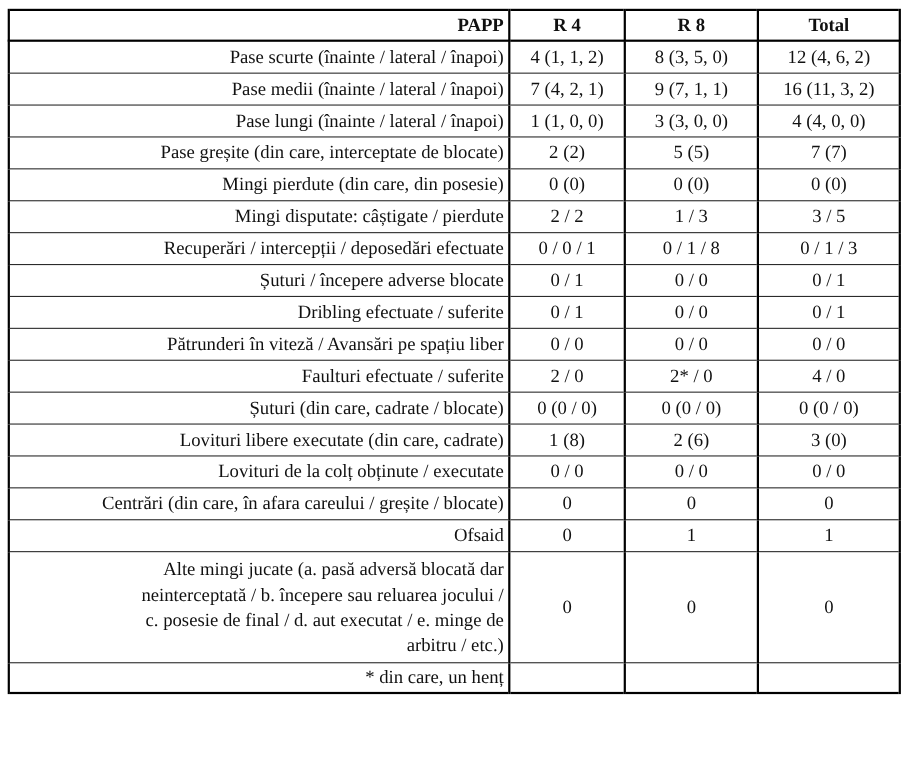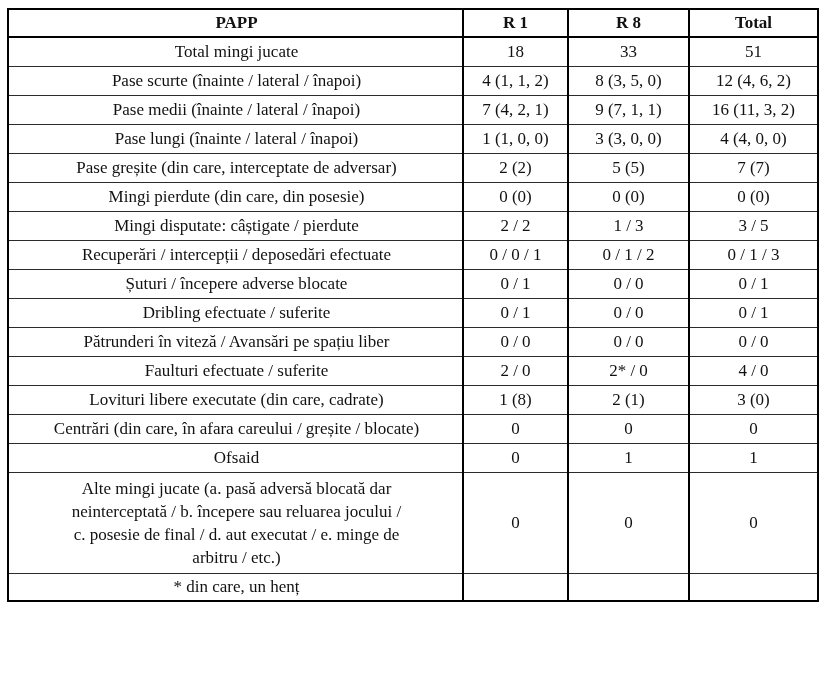--- a/index.html
+++ b/index.html
@@ -37,21 +37,21 @@
     line-height: 22px;
     vertical-align: middle;
     overflow: hidden;
   }
   thead th {
     height: 28px;
     font-weight: bold;
     border-bottom: 2px solid #000000;
   }
   th.label, td.label {
-    text-align: center;
+    text-align: right;
     padding: 2px 4px 2px 6px;
   }
   th.val, td.val {
     text-align: center;
     padding: 2px 3px;
   }
   tbody td { height: 29px; }
   tr.tall td { height: auto; }
   td.multiline {
     white-space: pre-line;
@@ -68,72 +68,66 @@
   <table class="stats">
     <colgroup>
       <col class="c-label">
         <col class="c-r1">
         <col class="c-r2">
         <col class="c-total">
     </colgroup>
     <thead>
       <tr>
         <th class="label">PAPP</th>
-        <th class="val">R 1</th>
+        <th class="val">R 4</th>
         <th class="val">R 8</th>
         <th class="val">Total</th>
       </tr>
     </thead>
     <tbody>
-      <tr>
-        <td class="label">Total mingi jucate</td>
-        <td class="val">18</td>
-        <td class="val">33</td>
-        <td class="val">51</td>
-      </tr>
       <tr>
         <td class="label">Pase scurte (înainte / lateral / înapoi)</td>
         <td class="val">4 (1, 1, 2)</td>
         <td class="val">8 (3, 5, 0)</td>
         <td class="val">12 (4, 6, 2)</td>
       </tr>
       <tr>
         <td class="label">Pase medii (înainte / lateral / înapoi)</td>
         <td class="val">7 (4, 2, 1)</td>
         <td class="val">9 (7, 1, 1)</td>
         <td class="val">16 (11, 3, 2)</td>
       </tr>
       <tr>
         <td class="label">Pase lungi (înainte / lateral / înapoi)</td>
         <td class="val">1 (1, 0, 0)</td>
         <td class="val">3 (3, 0, 0)</td>
         <td class="val">4 (4, 0, 0)</td>
       </tr>
       <tr>
-        <td class="label">Pase greșite (din care, interceptate de adversar)</td>
+        <td class="label">Pase greșite (din care, interceptate de blocate)</td>
         <td class="val">2 (2)</td>
         <td class="val">5 (5)</td>
         <td class="val">7 (7)</td>
       </tr>
       <tr>
         <td class="label">Mingi pierdute (din care, din posesie)</td>
         <td class="val">0 (0)</td>
         <td class="val">0 (0)</td>
         <td class="val">0 (0)</td>
       </tr>
       <tr>
         <td class="label">Mingi disputate: câștigate / pierdute</td>
         <td class="val">2 / 2</td>
         <td class="val">1 / 3</td>
         <td class="val">3 / 5</td>
       </tr>
       <tr>
         <td class="label">Recuperări / intercepții / deposedări efectuate</td>
         <td class="val">0 / 0 / 1</td>
-        <td class="val">0 / 1 / 2</td>
+        <td class="val">0 / 1 / 8</td>
         <td class="val">0 / 1 / 3</td>
       </tr>
       <tr>
         <td class="label">Șuturi / începere adverse blocate</td>
         <td class="val">0 / 1</td>
         <td class="val">0 / 0</td>
         <td class="val">0 / 1</td>
       </tr>
       <tr>
         <td class="label">Dribling efectuate / suferite</td>
@@ -147,24 +141,36 @@
         <td class="val">0 / 0</td>
         <td class="val">0 / 0</td>
       </tr>
       <tr>
         <td class="label">Faulturi efectuate / suferite</td>
         <td class="val">2 / 0</td>
         <td class="val">2* / 0</td>
         <td class="val">4 / 0</td>
       </tr>
       <tr>
+        <td class="label">Șuturi (din care, cadrate / blocate)</td>
+        <td class="val">0 (0 / 0)</td>
+        <td class="val">0 (0 / 0)</td>
+        <td class="val">0 (0 / 0)</td>
+      </tr>
+      <tr>
         <td class="label">Lovituri libere executate (din care, cadrate)</td>
         <td class="val">1 (8)</td>
-        <td class="val">2 (1)</td>
+        <td class="val">2 (6)</td>
         <td class="val">3 (0)</td>
+      </tr>
+      <tr>
+        <td class="label">Lovituri de la colț obținute / executate</td>
+        <td class="val">0 / 0</td>
+        <td class="val">0 / 0</td>
+        <td class="val">0 / 0</td>
       </tr>
       <tr>
         <td class="label">Centrări (din care, în afara careului / greșite / blocate)</td>
         <td class="val">0</td>
         <td class="val">0</td>
         <td class="val">0</td>
       </tr>
       <tr>
         <td class="label">Ofsaid</td>
         <td class="val">0</td>

